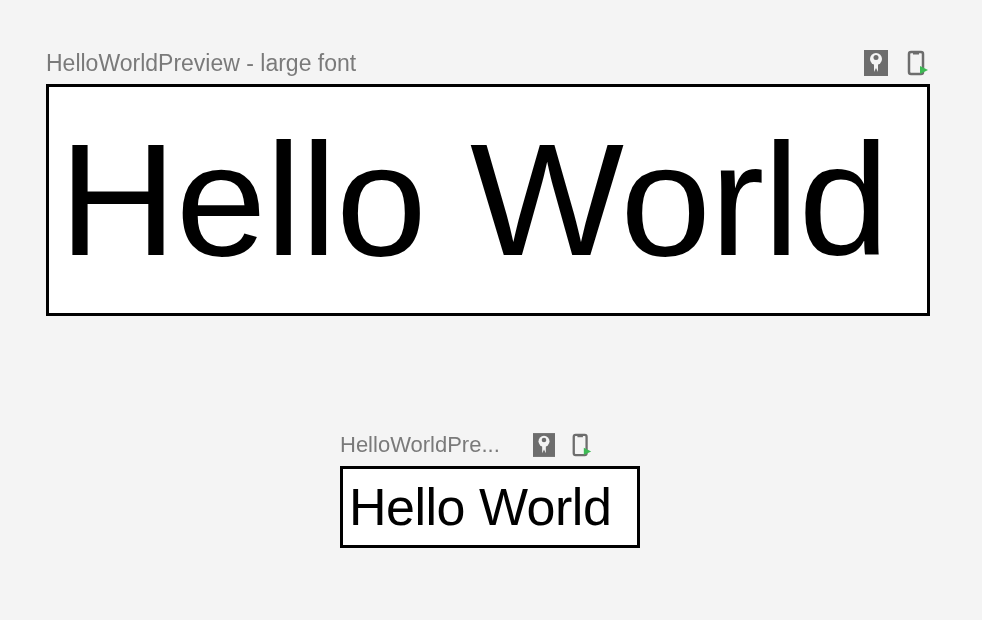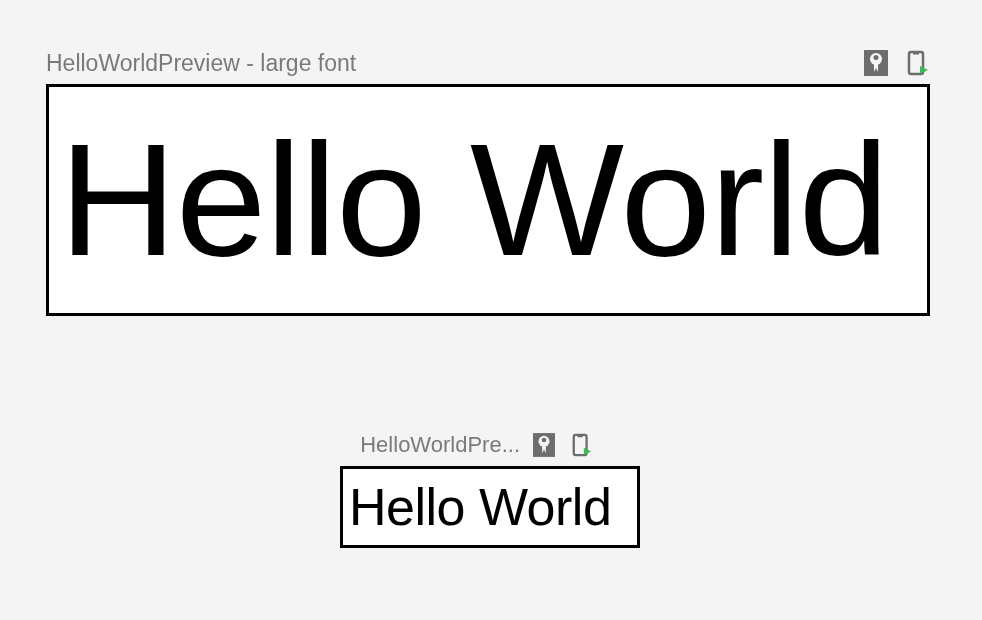--- a/index.html
+++ b/index.html
@@ -19,21 +19,20 @@
     }
     .preview-group.large {
       left: 46px;
       top: 48px;
       width: 884px;
     }
     .preview-group.small {
       left: 340px;
       top: 430px;
       width: 300px;
-      text-align: right;
     }
     .preview-header {
       display: flex;
       align-items: center;
       margin-bottom: 6px;
       height: 30px;
     }
     .preview-title {
       color: #7a7a7a;
       font-size: 23px;

